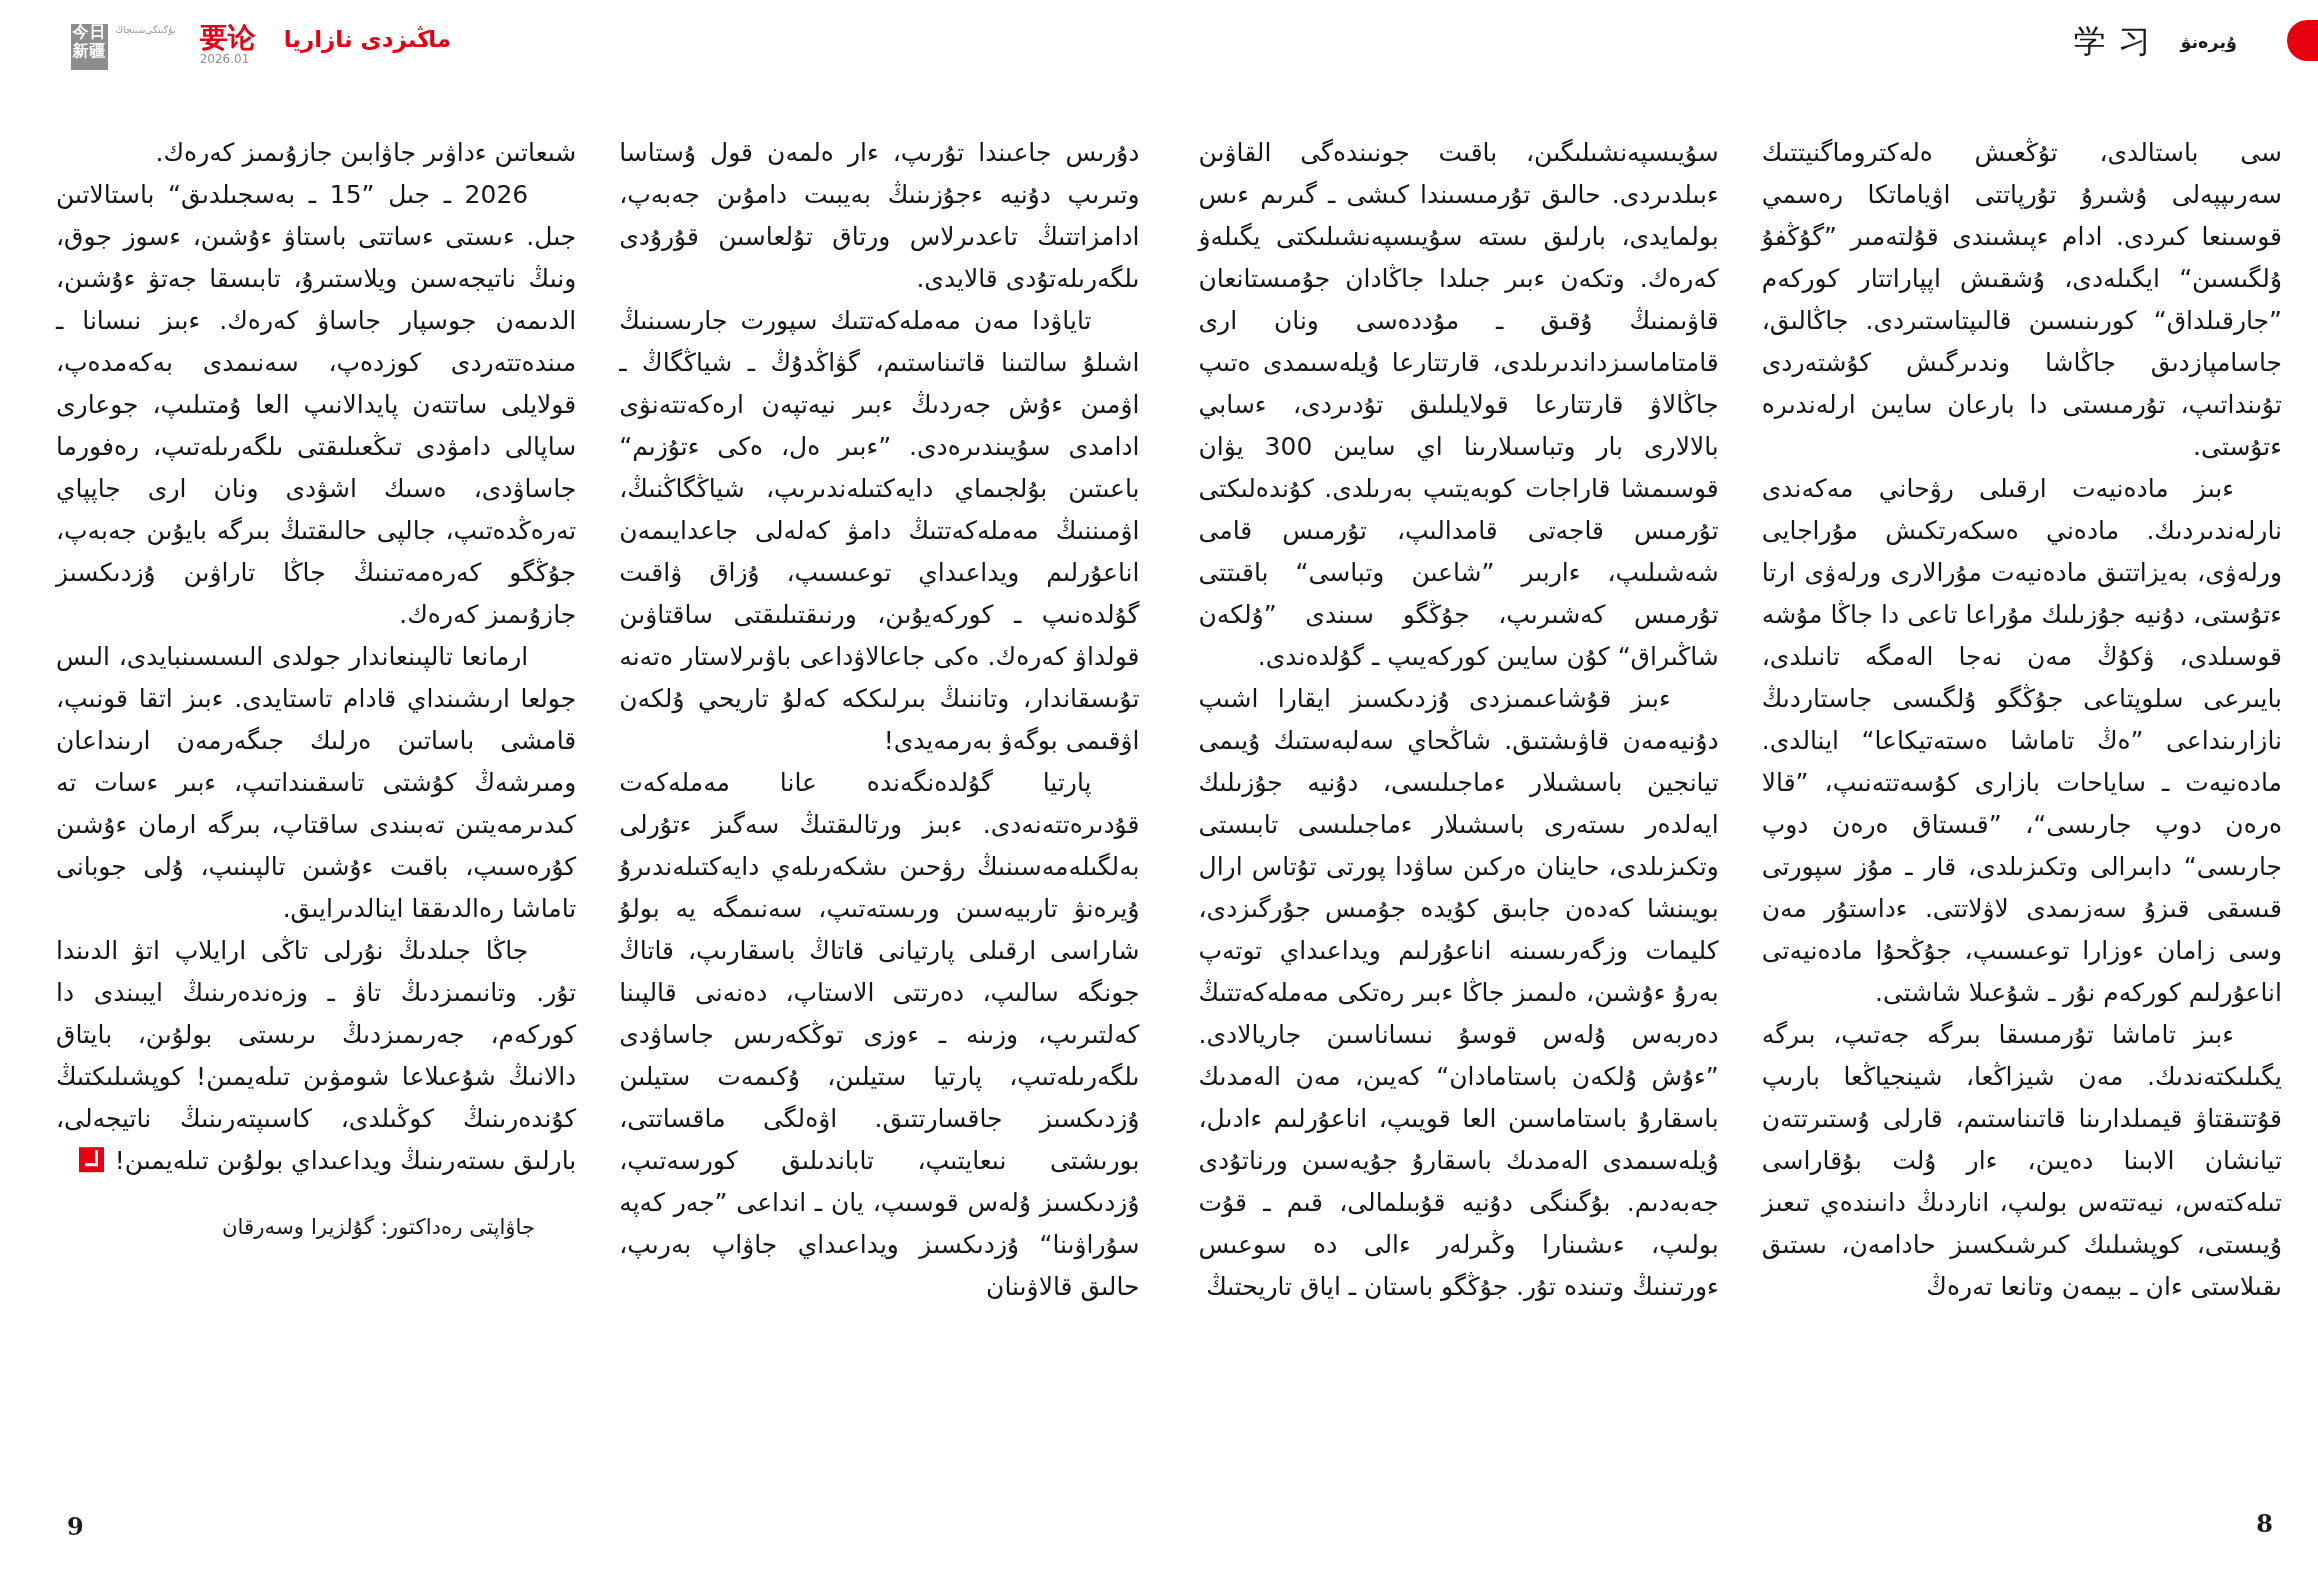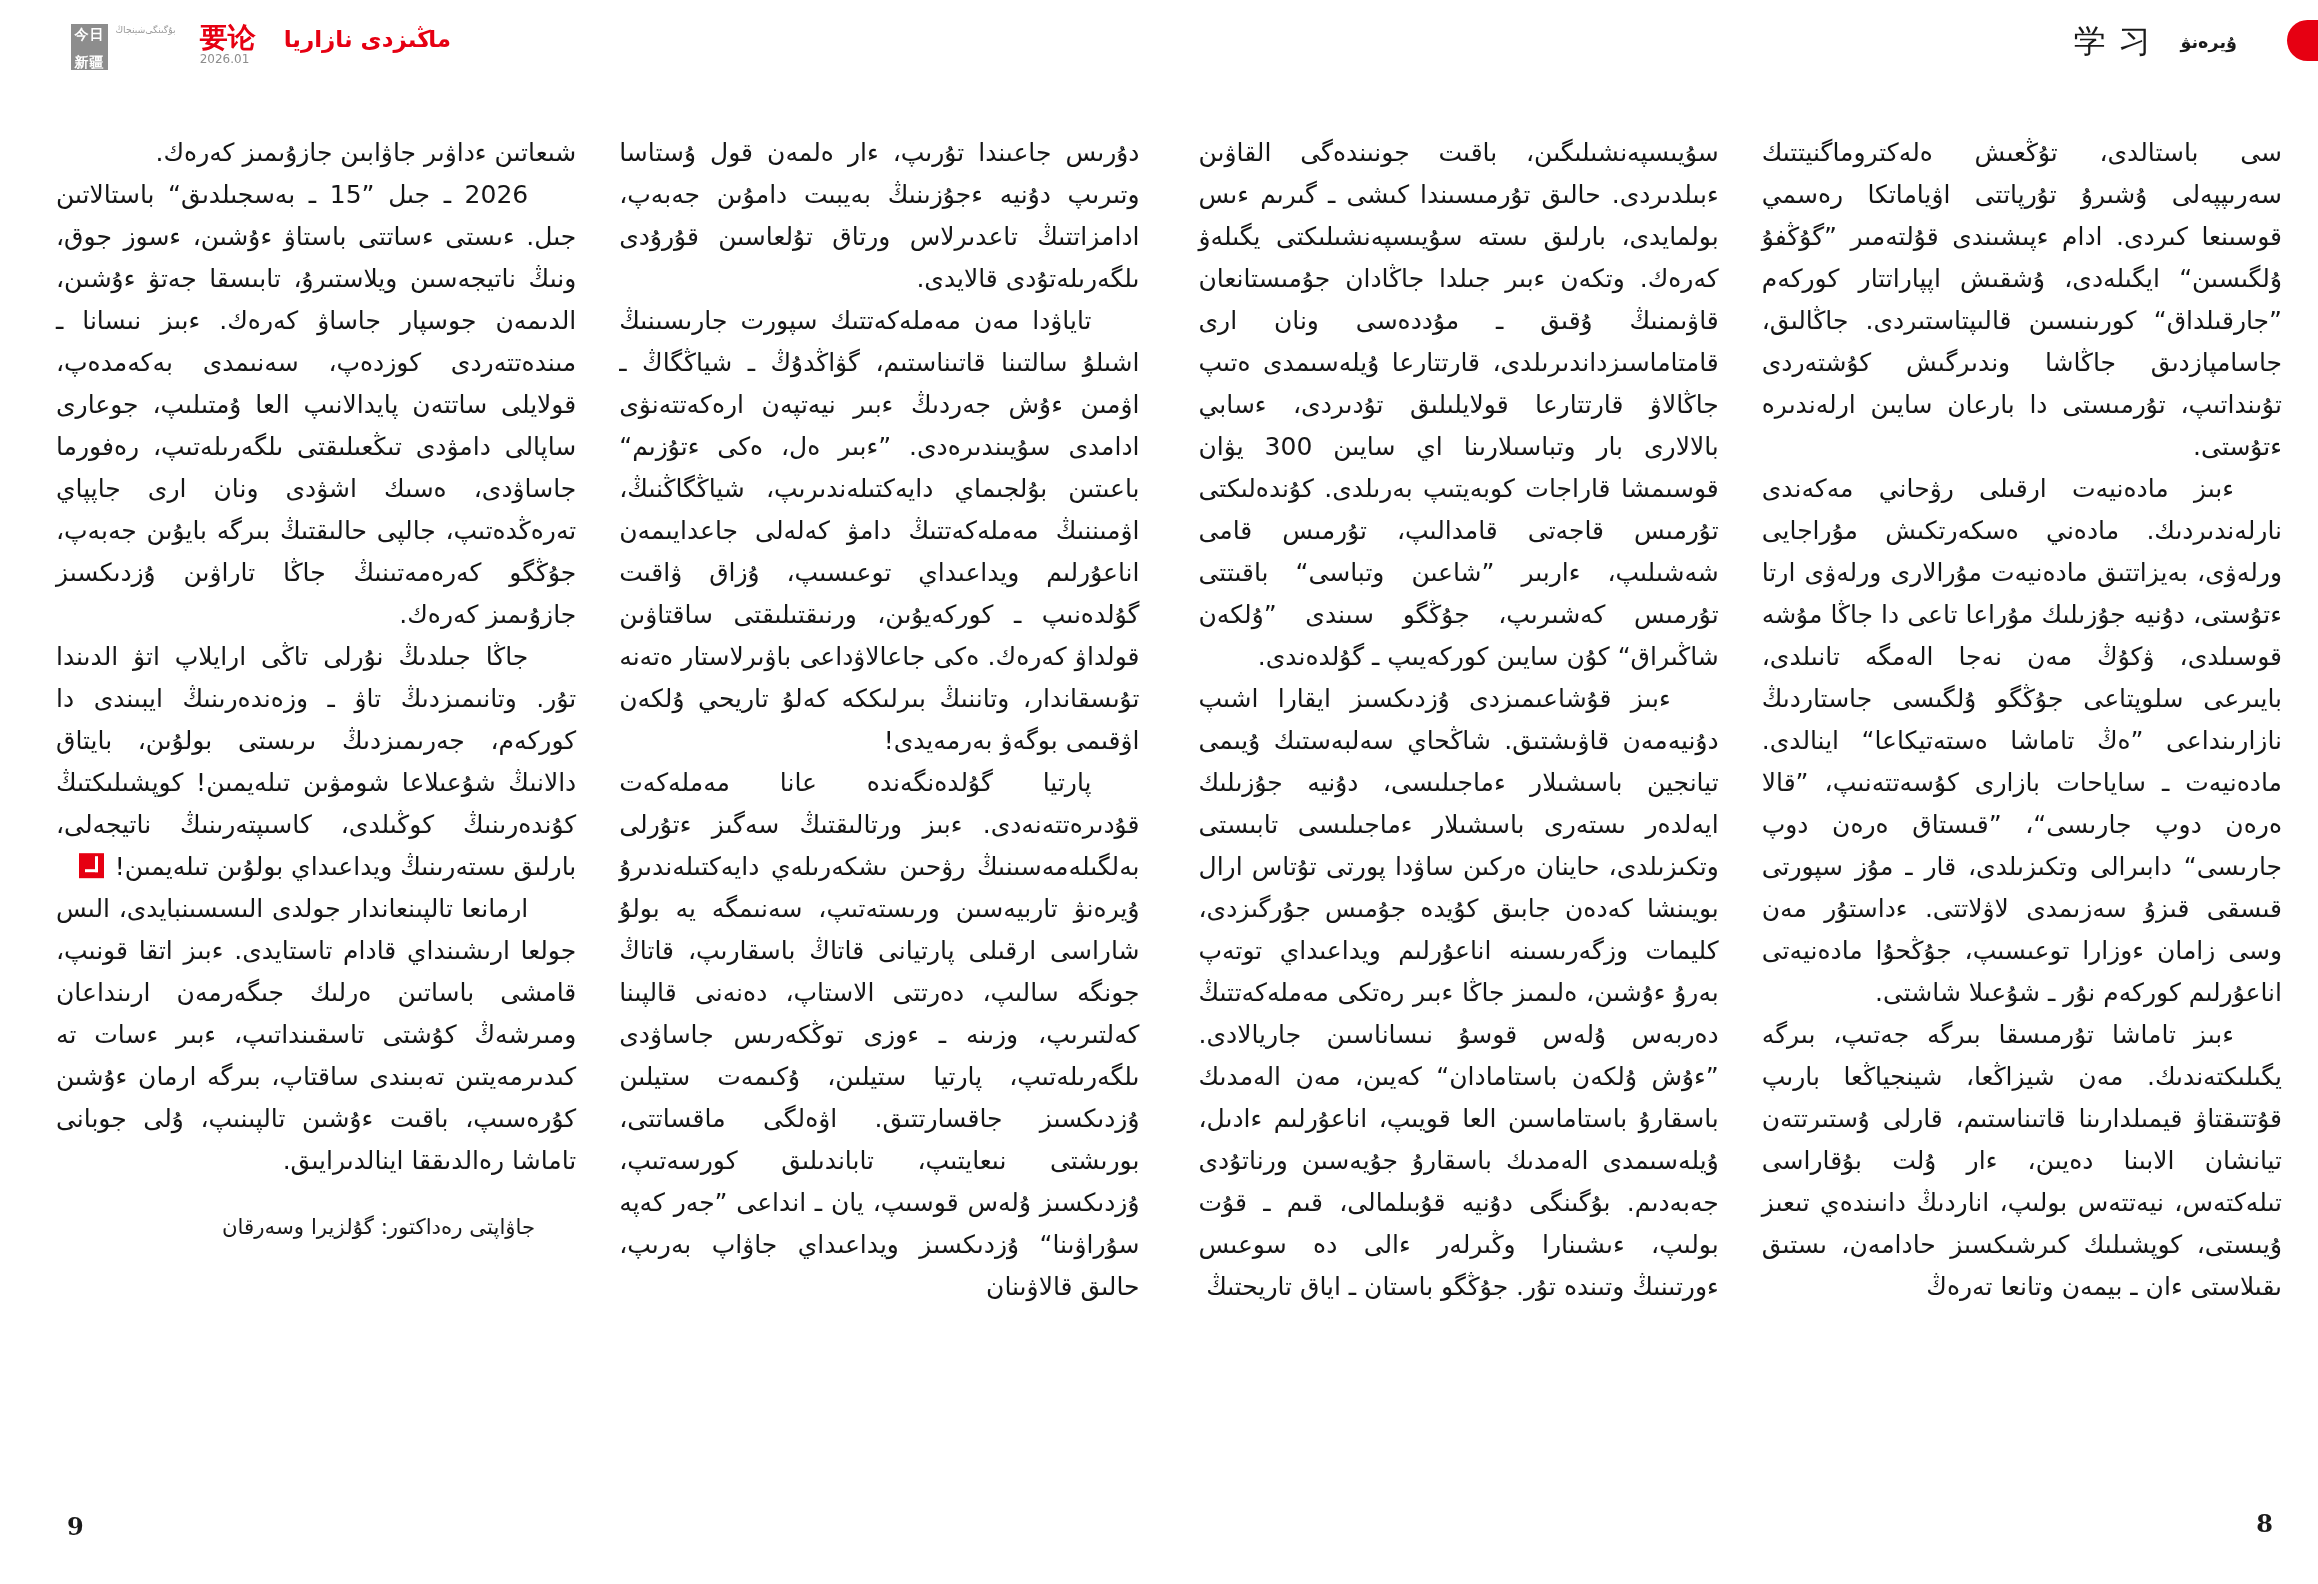--- a/index.html
+++ b/index.html
@@ -4,22 +4,22 @@
 <style>
   html,body{margin:0;padding:0;}
   body{
     width:2319px;height:1584px;position:relative;background:#ffffff;
     font-family:"DejaVu Sans",sans-serif;color:#141414;overflow:hidden;
   }
 
   
   .masthead-left{position:absolute;left:71px;top:24px;display:flex;align-items:flex-start;gap:7.4px;}
   .logo-box{width:37px;height:46px;background:#8d8d8d;color:#ffffff;display:flex;flex-direction:column;
-    align-items:center;justify-content:flex-end;gap:13px;font-family:"DejaVu Serif",serif;
-    font-size:14px;line-height:15px;font-weight:bold;letter-spacing:0.9px;}
+    align-items:center;justify-content:flex-start;gap:4px;font-family:"DejaVu Serif",serif;
+    font-size:16px;line-height:15px;font-weight:bold;letter-spacing:0.9px;}
   .logo-side{display:flex;flex-direction:row;align-items:flex-start;justify-content:center;
     height:46px;color:#9a9a9a;font-size:9.3px;line-height:11px;direction:rtl;}
   .section-block{margin-left:16.7px;}
   .section-row{display:flex;align-items:baseline;gap:28px;}
   .section-cn{color:#e60012;font-family:"DejaVu Serif",serif;font-weight:bold;font-size:28px;line-height:28px;}
   .section-kz{color:#e60012;font-weight:bold;font-size:23px;direction:rtl;}
   .issue{color:#8d8d8d;font-size:12px;margin-top:0;}
 
   .masthead-right{position:absolute;right:82px;top:20px;display:flex;align-items:center;gap:16.7px;}
   .title-cn{font-family:"DejaVu Serif",serif;font-size:32px;color:#1a1a1a;letter-spacing:13px;}
@@ -89,22 +89,22 @@
   <div class="page">
     <div class="col">
         <p>دۇرىس جاعىندا تۇرىپ، ءار ەلمەن قول ۇستاسا وتىرىپ دۇنيە ءجۇزىنىڭ بەيبىت دامۇىن جەبەپ، ادامزاتتىڭ تاعدىرلاس ورتاق تۇلعاسىن قۇرۇدى ىلگەرىلەتۇدى قالايدى.</p>
         <p class="indent">تاياۋدا مەن مەملەكەتتىك سپورت جارىسىنىڭ اشىلۇ سالتىنا قاتىناستىم، گۋاڭدۇڭ ـ شياڭگاڭ ـ اۋمىن ءۇش جەردىڭ ءبىر نيەتپەن ارەكەتتەنۋى ادامدى سۇيىندىرەدى. ”ءبىر ەل، ەكى ءتۇزىم“ باعىتىن بۇلجىماي دايەكتىلەندىرىپ، شياڭگاڭنىڭ، اۋمىننىڭ مەملەكەتتىڭ دامۋ كەلەلى جاعدايىمەن اناعۇرلىم ويداعىداي توعىسىپ، ۇزاق ۋاقىت گۇلدەنىپ ـ كوركەيۇىن، ورنىقتىلىقتى ساقتاۋىن قولداۋ كەرەك. ەكى جاعالاۋداعى باۋىرلاستار ەتەنە تۇىسقاندار، وتاننىڭ بىرلىككە كەلۇ تاريحي ۇلكەن اۋقىمى بوگەۋ بەرمەيدى!</p>
         <p class="indent">پارتيا گۇلدەنگەندە عانا مەملەكەت قۇدىرەتتەنەدى. ءبىز ورتالىقتىڭ سەگىز ءتۇرلى بەلگىلەمەسىنىڭ رۋحىن ىشكەرىلەي دايەكتىلەندىرۇ ۇيرەنۋ تاربيەسىن ورىستەتىپ، سەنىمگە يە بولۇ شاراسى ارقىلى پارتيانى قاتاڭ باسقارىپ، قاتاڭ جونگە سالىپ، دەرتتى الاستاپ، دەنەنى قالپىنا كەلتىرىپ، وزىنە ـ ءوزى توڭكەرىس جاساۋدى ىلگەرىلەتىپ، پارتيا ستيلىن، ۇكىمەت ستيلىن ۇزدىكسىز جاقسارتتىق. اۋەلگى ماقساتتى، بورىشتى نىعايتىپ، تاباندىلىق كورسەتىپ، ۇزدىكسىز ۇلەس قوسىپ، يان ـ انداعى ”جەر كەپە سۇراۋىنا“ ۇزدىكسىز ويداعىداي جاۋاپ بەرىپ، حالىق قالاۋىنان</p>
       </div>
     <div class="col">
       <div>
           <p>شىعاتىن ءداۋىر جاۋابىن جازۇىمىز كەرەك.</p>
           <p class="indent">2026 ـ جىل ”15 ـ بەسجىلدىق“ باستالاتىن جىل. ءىستى ءساتتى باستاۋ ءۇشىن، ءسوز جوق، ونىڭ ناتيجەسىن ويلاستىرۇ، تابىسقا جەتۋ ءۇشىن، الدىمەن جوسپار جاساۋ كەرەك. ءبىز نىسانا ـ مىندەتتەردى كوزدەپ، سەنىمدى بەكەمدەپ، قولايلى ساتتەن پايدالانىپ العا ۇمتىلىپ، جوعارى ساپالى دامۋدى تىڭعىلىقتى ىلگەرىلەتىپ، رەفورما جاساۋدى، ەسىك اشۋدى ونان ارى جاپپاي تەرەڭدەتىپ، جالپى حالىقتىڭ بىرگە بايۇىن جەبەپ، جۇڭگو كەرەمەتىنىڭ جاڭا تاراۋىن ۇزدىكسىز جازۇىمىز كەرەك.</p>
+          <p class="indent">ارمانعا تالپىنعاندار جولدى الىسسىنبايدى، الىس جولعا ارىشىنداي قادام تاستايدى. ءبىز اتقا قونىپ، قامشى باساتىن ەرلىك جىگەرمەن ارىنداعان ومىرشەڭ كۇشتى تاسقىنداتىپ، ءبىر ءسات تە كىدىرمەيتىن تەبىندى ساقتاپ، بىرگە ارمان ءۇشىن كۇرەسىپ، باقىت ءۇشىن تالپىنىپ، ۇلى جوبانى تاماشا رەالدىققا اينالدىرايىق.</p>
           <p class="indent">جاڭا جىلدىڭ نۇرلى تاڭى ارايلاپ اتۋ الدىندا تۇر. وتانىمىزدىڭ تاۋ ـ وزەندەرىنىڭ ايبىندى دا كوركەم، جەرىمىزدىڭ ىرىستى بولۇىن، بايتاق دالانىڭ شۇعىلاعا شومۋىن تىلەيمىن! كوپشىلىكتىڭ كۇندەرىنىڭ كوڭىلدى، كاسىپتەرىنىڭ ناتيجەلى، بارلىق ىستەرىنىڭ ويداعىداي بولۇىن تىلەيمىن!<span class="end-mark"></span></p>
-          <p class="indent">ارمانعا تالپىنعاندار جولدى الىسسىنبايدى، الىس جولعا ارىشىنداي قادام تاستايدى. ءبىز اتقا قونىپ، قامشى باساتىن ەرلىك جىگەرمەن ارىنداعان ومىرشەڭ كۇشتى تاسقىنداتىپ، ءبىر ءسات تە كىدىرمەيتىن تەبىندى ساقتاپ، بىرگە ارمان ءۇشىن كۇرەسىپ، باقىت ءۇشىن تالپىنىپ، ۇلى جوبانى تاماشا رەالدىققا اينالدىرايىق.</p>
         </div>
       <div class="editor-credit">جاۋاپتى رەداكتور: گۇلزيرا وسەرقان</div>
     </div>
   </div>
 </div>
 
 <div class="folio folio-left">9</div>
 <div class="folio folio-right">8</div>
 
 

